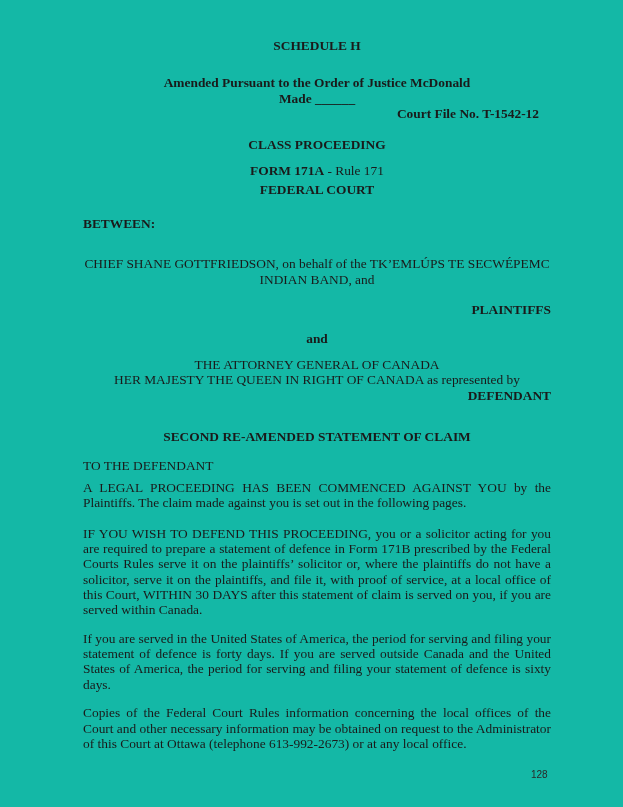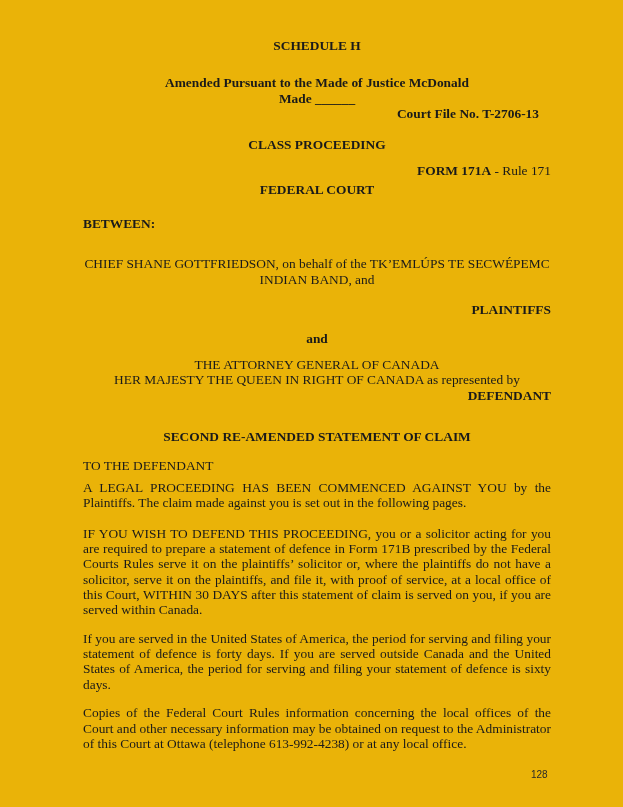--- a/index.html
+++ b/index.html
@@ -4,42 +4,42 @@
 <style>
   html, body {
     margin: 0;
     padding: 0;
     background: #ffffff;
   }
   .page {
     position: relative;
     width: 623px;
     height: 807px;
-    background: #eab308;
+    background: #14b8a6;
     font-family: "Liberation Serif", "DejaVu Serif", serif;
     font-size: 13.4px;
     line-height: 15.3px;
     color: #1a1a1a;
     overflow: hidden;
   }
   .content {
     margin-left: 83px;
     width: 468px;
     padding-top: 38px;
   }
   .b { font-weight: bold; }
   .center { text-align: center; }
   .right { text-align: right; }
   .just { text-align: justify; }
 
   .schedule-title { margin-top: 0; }
   .amendment-note { margin-top: 22px; }
   .court-file { margin-top: 0; padding-right: 12px; }
   .proceeding-type { margin-top: 16px; }
-  .form-line { margin-top: 11px; text-align: right; }
+  .form-line { margin-top: 11px; }
   .court-name { margin-top: 3px; }
   .between-label { margin-top: 19px; }
   .plaintiff-1 { margin-top: 25px; }
   .plaintiff-2 { margin-top: 12px; }
   .plaintiffs-label { margin-top: 15px; }
   .and-separator { margin-top: 14px; }
   .defendant-name { margin-top: 10px; }
   .defendant-label { margin-top: 1px; }
   .claim-title { margin-top: 26px; text-align: center; }
   .salutation { margin-top: 13px; }
@@ -60,25 +60,25 @@
 </style>
 </head>
 <body>
 
 <div class="page">
   <div class="content">
 
     <div class="schedule-title center b">SCHEDULE H</div>
 
     <div class="amendment-note center b">
-      <div>Amended Pursuant to the Made of Justice McDonald</div>
+      <div>Amended Pursuant to the Order of Justice McDonald</div>
       <div>Made ______</div>
     </div>
 
-    <div class="court-file right b">Court File No. T-2706-13</div>
+    <div class="court-file right b">Court File No. T-1542-12</div>
 
     <div class="proceeding-type center b">CLASS PROCEEDING</div>
 
     <div class="form-line center">
       <span class="b">FORM 171A</span><span> - Rule 171</span>
     </div>
 
     <div class="court-name center b">FEDERAL COURT</div>
 
     <div class="between-label b">BETWEEN:</div>
@@ -103,18 +103,18 @@
     <div class="claim-title center b">SECOND RE-AMENDED STATEMENT OF CLAIM</div>
 
     <div class="salutation">TO THE DEFENDANT</div>
 
     <p class="para-1 just">A LEGAL PROCEEDING HAS BEEN COMMENCED AGAINST YOU by the Plaintiffs. The claim made against you is set out in the following pages.</p>
 
     <p class="para-2 just">IF YOU WISH TO DEFEND THIS PROCEEDING, you or a solicitor acting for you are required to prepare a statement of defence in Form 171B prescribed by the Federal Courts Rules serve it on the plaintiffs’ solicitor or, where the plaintiffs do not have a solicitor, serve it on the plaintiffs, and file it, with proof of service, at a local office of this Court, WITHIN 30 DAYS after this statement of claim is served on you, if you are served within Canada.</p>
 
     <p class="para-3 just">If you are served in the United States of America, the period for serving and filing your statement of defence is forty days. If you are served outside Canada and the United States of America, the period for serving and filing your statement of defence is sixty days.</p>
 
-    <p class="para-4 just">Copies of the Federal Court Rules information concerning the local offices of the Court and other necessary information may be obtained on request to the Administrator of this Court at Ottawa (telephone 613-992-4238) or at any local office.</p>
+    <p class="para-4 just">Copies of the Federal Court Rules information concerning the local offices of the Court and other necessary information may be obtained on request to the Administrator of this Court at Ottawa (telephone 613-992-2673) or at any local office.</p>
 
   </div>
 
   <div class="page-number">128</div>
 </div>
 
 </body></html>

